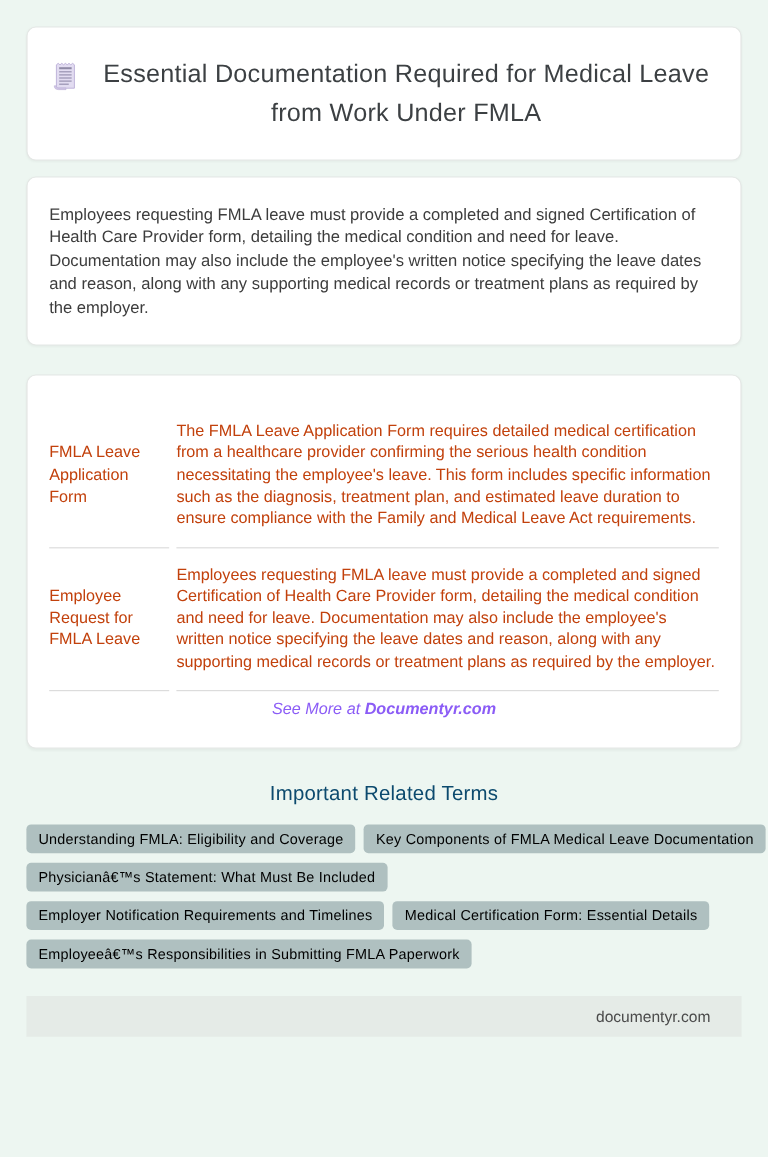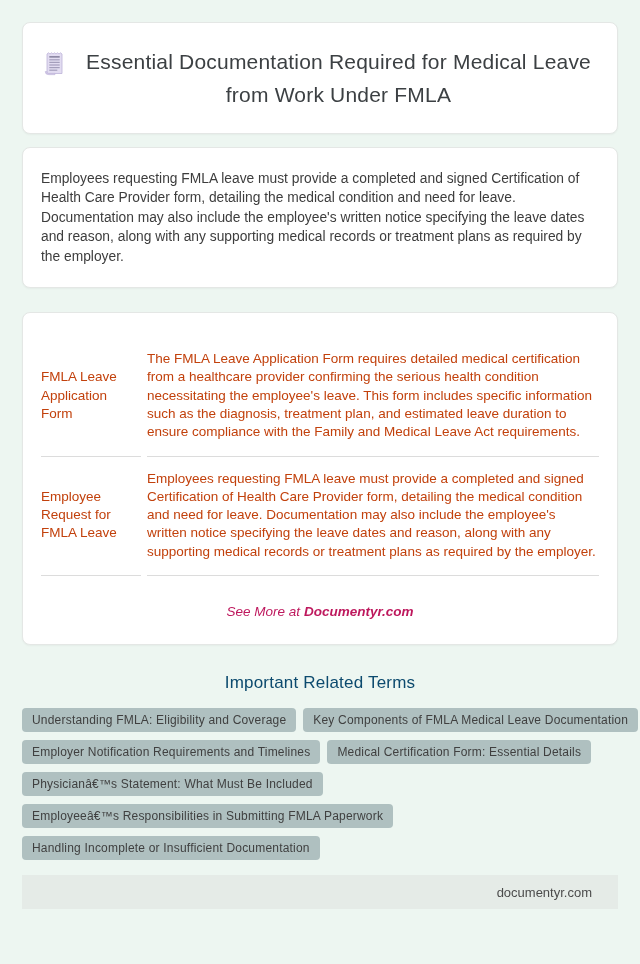--- a/index.html
+++ b/index.html
@@ -61,43 +61,43 @@
     width: 100px;
     padding-left: 8px;
     padding-right: 6px;
     color: #464646;
   }
   td.desc-cell { padding-left: 12px; padding-right: 4px; }
   .see-more {
     text-align: center;
     font-style: italic;
     font-size: 13.5px;
-    color: #be185d;
-    margin: 28px 0 9px;
+    color: #8b5cf6;
+    margin: 7px 0 9px;
   }
   .see-more .brand { font-weight: bold; }
   
   .terms-heading {
     margin: 28px 0 15px;
     text-align: center;
     font-size: 17px;
     font-weight: 500;
     color: #0c4a6e;
     letter-spacing: 0.2px;
   }
   .terms-wrap { margin: 0 22px; }
   .tag-row { margin-bottom: 8px; display: flex; gap: 7px; }
   .tag {
     display: inline-flex;
     align-items: center;
     height: 24px;
     padding: 0 10px;
     background: #afc0c0;
     border-radius: 4px;
-    color: #404040;
+    color: #000000;
     font-size: 12px;
     letter-spacing: 0.2px;
     white-space: nowrap;
     cursor: pointer;
   }
   
   .footer-bar {
     margin: 15px 22px 0;
     height: 34px;
     background: #e5ebe7;
@@ -155,29 +155,28 @@
 </div>
 
 <h2 class="terms-heading">Important Related Terms</h2>
 
 <div class="terms-wrap">
   <div class="tag-row">
     <span class="tag">Understanding FMLA: Eligibility and Coverage</span>
     <span class="tag">Key Components of FMLA Medical Leave Documentation</span>
   </div>
   <div class="tag-row">
+    <span class="tag">Physicianâ€™s Statement: What Must Be Included</span>
+  </div>
+  <div class="tag-row">
     <span class="tag">Employer Notification Requirements and Timelines</span>
     <span class="tag">Medical Certification Form: Essential Details</span>
-  </div>
-  <div class="tag-row">
-    <span class="tag">Physicianâ€™s Statement: What Must Be Included</span>
   </div>
   <div class="tag-row">
     <span class="tag">Employeeâ€™s Responsibilities in Submitting FMLA Paperwork</span>
   </div>
   <div class="tag-row">
-    <span class="tag">Handling Incomplete or Insufficient Documentation</span>
   </div>
 </div>
 
 <div class="footer-bar">
   <span class="site">documentyr.com</span>
 </div>
 
 </body></html>

